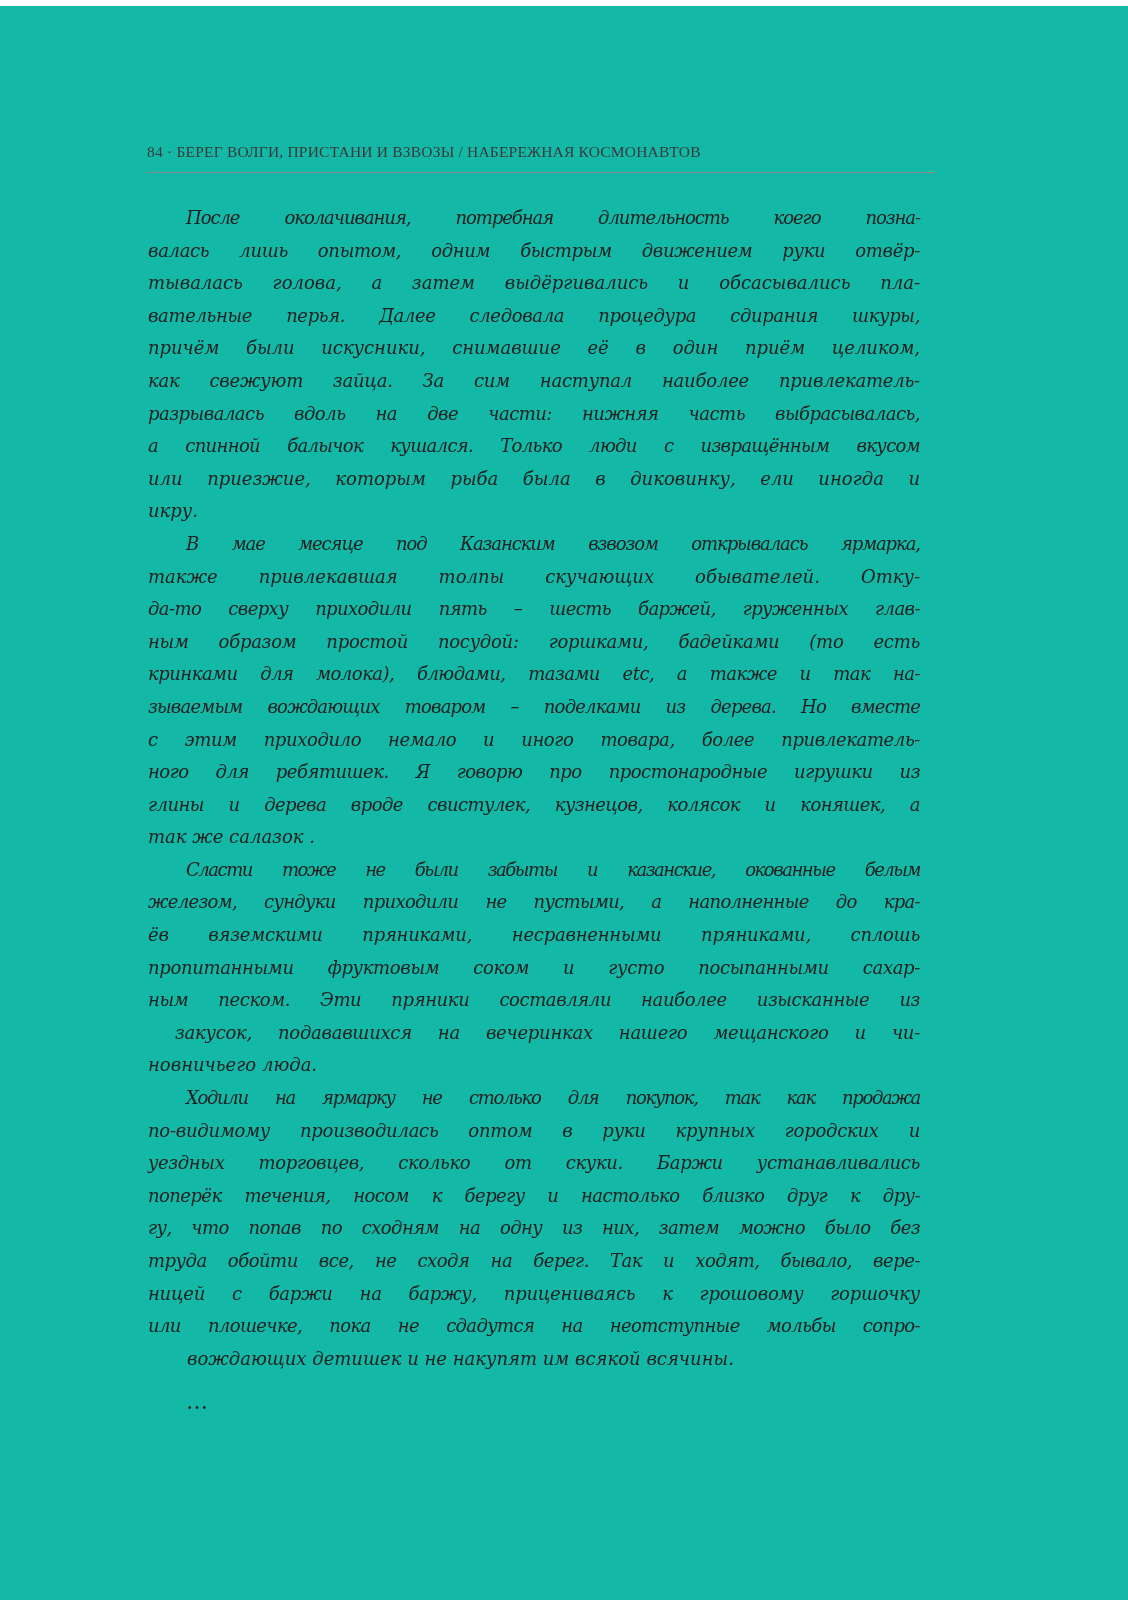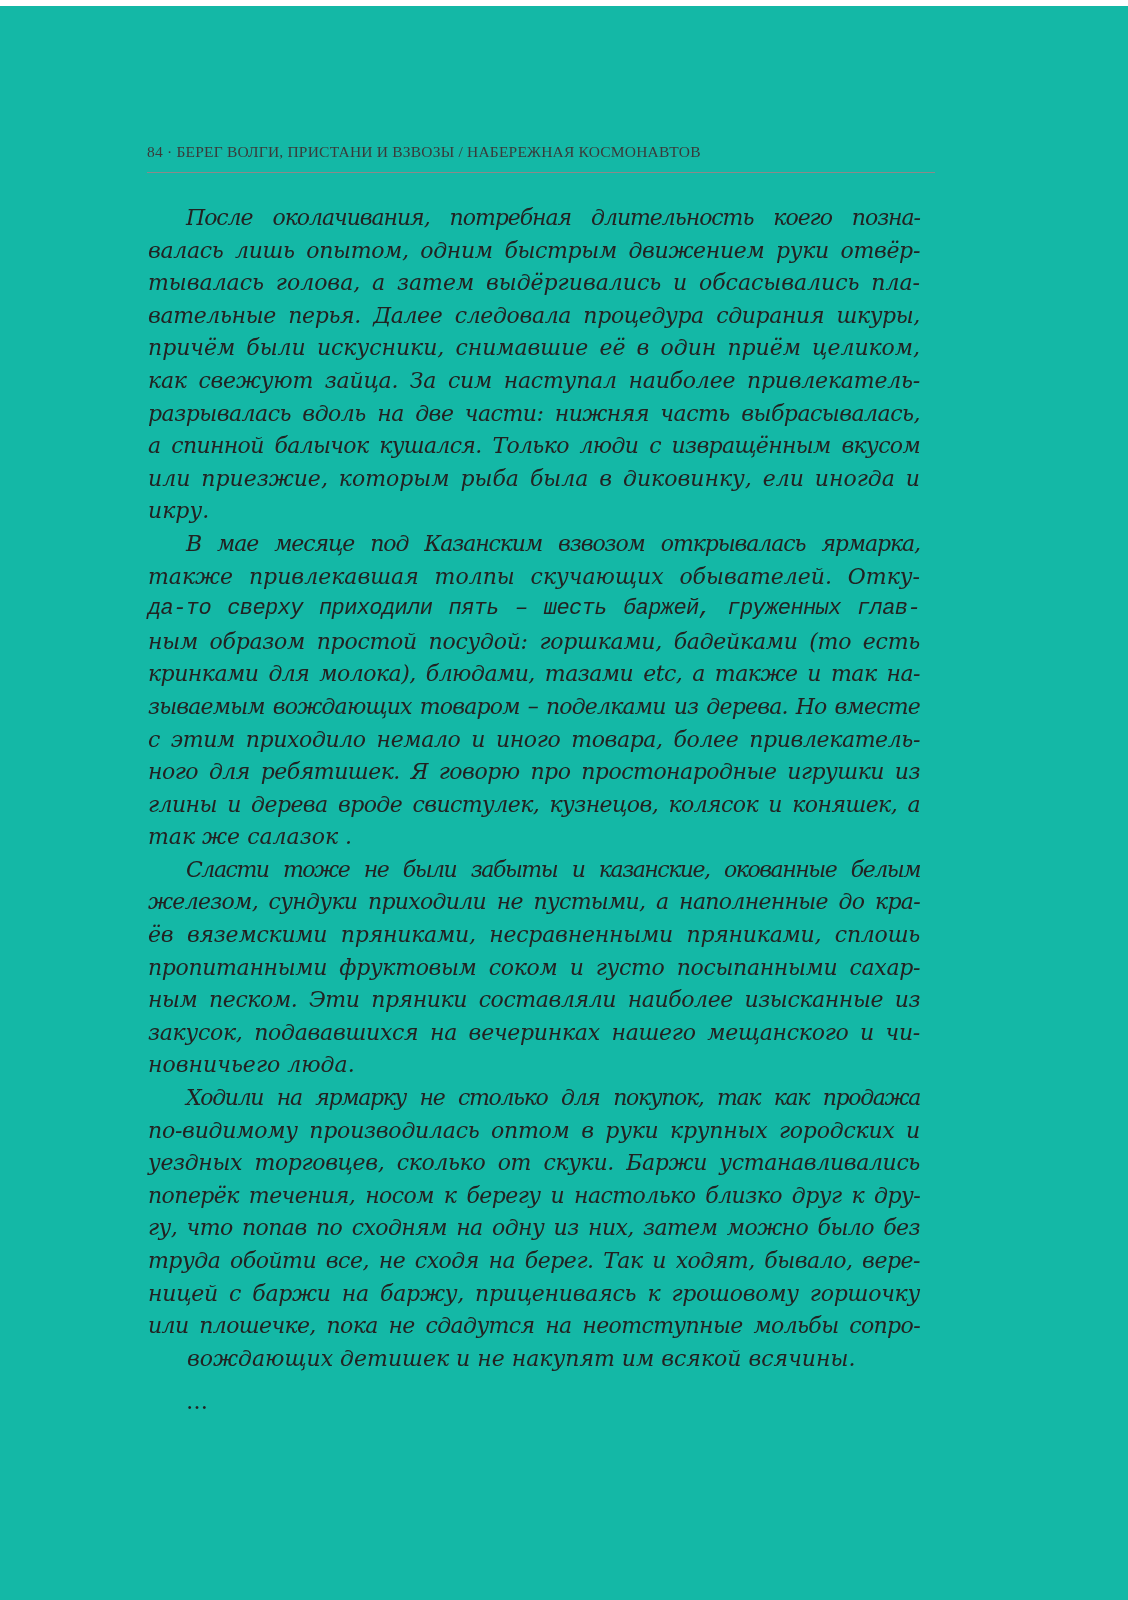--- a/index.html
+++ b/index.html
@@ -14,21 +14,21 @@
       white-space: nowrap;
     }
     .head-rule {
       position: absolute; left: 147px; top: 166px; width: 788px; height: 1px;
       background: #8a8a8a;
     }
     .body-text {
       position: absolute; left: 148px; top: 196px; width: 772px;
       font-family: "DejaVu Serif", "Liberation Serif", serif;
       font-style: italic;
-      font-size: 22px; line-height: 32.6px; color: #222222;
+      font-size: 18px; line-height: 32.6px; color: #222222;
       text-align: justify;
       hyphens: manual;
     }
     .body-text .line { display: block; text-align: justify; text-align-last: justify; white-space: nowrap; }
     .body-text .line.last { text-align-last: left; }
     .body-text .line.first { text-indent: 38px; }
     .ellipsis {
       position: absolute; left: 186px; top: 1383px;
       font-family: "DejaVu Serif", "Liberation Serif", serif;
       font-size: 22px; color: #222222; letter-spacing: 2px;
@@ -50,36 +50,36 @@
       <span class="line" style="display: block; white-space: nowrap; letter-spacing: -0.0350877px;">причём были искусники, снимавшие её в один приём целиком,</span>
       <span class="line" style="display: block; white-space: nowrap; letter-spacing: -0.210526px;">как свежуют зайца. За сим наступал наиболее привлекатель-</span>
       <span class="line" style="display: block; white-space: nowrap; letter-spacing: -0.508475px;">разрывалась вдоль на две части: нижняя часть выбрасывалась,</span>
       <span class="line" style="display: block; white-space: nowrap; letter-spacing: -0.661017px;">а спинной балычок кушался. Только люди с извращённым вкусом</span>
       <span class="line" style="display: block; white-space: nowrap;">или приезжие, которым рыба была в диковинку, ели иногда и</span>
       <span class="line last" style="display: block; white-space: nowrap;">икру.</span>
     </div>
     <div class="para">
       <span class="line first" style="display: block; white-space: nowrap; letter-spacing: -1.09091px;">В мае месяце под Казанским взвозом открывалась ярмарка,</span>
       <span class="line" style="display: block; white-space: nowrap;">также привлекавшая толпы скучающих обывателей. Отку-</span>
-      <span class="line" style="display: block; white-space: nowrap; letter-spacing: -0.59322px; font-family: Liberation Mono, monospace;">да-то сверху приходили пять – шесть баржей, груженных глав-</span>
+      <span class="line" style="display: block; white-space: nowrap; letter-spacing: -0.59322px;">да-то сверху приходили пять – шесть баржей, груженных глав-</span>
       <span class="line" style="display: block; white-space: nowrap; letter-spacing: -0.263158px;">ным образом простой посудой: горшками, бадейками (то есть</span>
       <span class="line" style="display: block; white-space: nowrap; letter-spacing: -0.516667px;">кринками для молока), блюдами, тазами etc, а также и так на-</span>
       <span class="line" style="display: block; white-space: nowrap; letter-spacing: -0.813559px;">зываемым вождающих товаром – поделками из дерева. Но вместе</span>
       <span class="line" style="display: block; white-space: nowrap; letter-spacing: -0.389831px;">с этим приходило немало и иного товара, более привлекатель-</span>
       <span class="line" style="display: block; white-space: nowrap; letter-spacing: -0.5px;">ного для ребятишек. Я говорю про простонародные игрушки из</span>
       <span class="line" style="display: block; white-space: nowrap; letter-spacing: -0.580645px;">глины и дерева вроде свистулек, кузнецов, колясок и коняшек, а</span>
       <span class="line last" style="display: block; white-space: nowrap;">так же салазок .</span>
     </div>
     <div class="para">
       <span class="line first" style="display: block; white-space: nowrap; letter-spacing: -1.47273px;">Сласти тоже не были забыты и казанские, окованные белым</span>
       <span class="line" style="display: block; white-space: nowrap; letter-spacing: -0.7px;">железом, сундуки приходили не пустыми, а наполненные до кра-</span>
       <span class="line" style="display: block; white-space: nowrap; letter-spacing: -0.232143px;">ёв вяземскими пряниками, несравненными пряниками, сплошь</span>
       <span class="line" style="display: block; white-space: nowrap; letter-spacing: -0.345455px;">пропитанными фруктовым соком и густо посыпанными сахар-</span>
       <span class="line" style="display: block; white-space: nowrap; letter-spacing: -0.403509px;">ным песком. Эти пряники составляли наиболее изысканные из</span>
-      <span class="line" style="display: block; white-space: nowrap; letter-spacing: -0.271186px;">закусок, подававшихся на вечеринках нашего мещанского и чи-</span>
+      <span class="line" style="display: block; white-space: nowrap; letter-spacing: -0.271186px; margin-left: 27px;">закусок, подававшихся на вечеринках нашего мещанского и чи-</span>
       <span class="line last" style="display: block; white-space: nowrap;">новничьего люда.</span>
     </div>
     <div class="para">
       <span class="line first" style="display: block; white-space: nowrap; letter-spacing: -1.33333px;">Ходили на ярмарку не столько для покупок, так как продажа</span>
       <span class="line" style="display: block; white-space: nowrap; letter-spacing: -0.241379px;">по-видимому производилась оптом в руки крупных городских и</span>
       <span class="line" style="display: block; white-space: nowrap; letter-spacing: -0.362069px;">уездных торговцев, сколько от скуки. Баржи устанавливались</span>
       <span class="line" style="display: block; white-space: nowrap; letter-spacing: -0.564516px;">поперёк течения, носом к берегу и настолько близко друг к дру-</span>
       <span class="line" style="display: block; white-space: nowrap; letter-spacing: -0.57377px;">гу, что попав по сходням на одну из них, затем можно было без</span>
       <span class="line" style="display: block; white-space: nowrap; letter-spacing: -0.492063px;">труда обойти все, не сходя на берег. Так и ходят, бывало, вере-</span>
       <span class="line" style="display: block; white-space: nowrap; letter-spacing: -0.245614px;">ницей с баржи на баржу, прицениваясь к грошовому горшочку</span>

